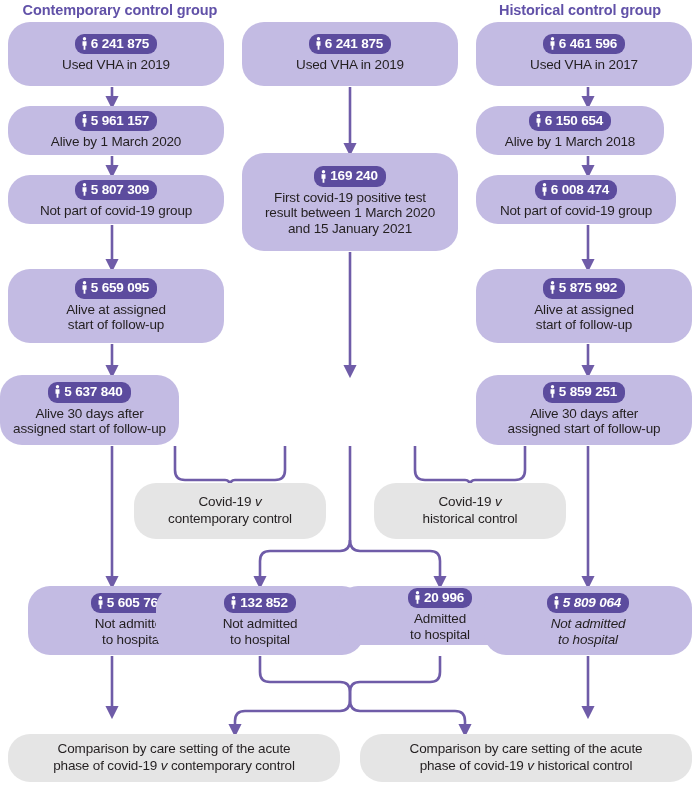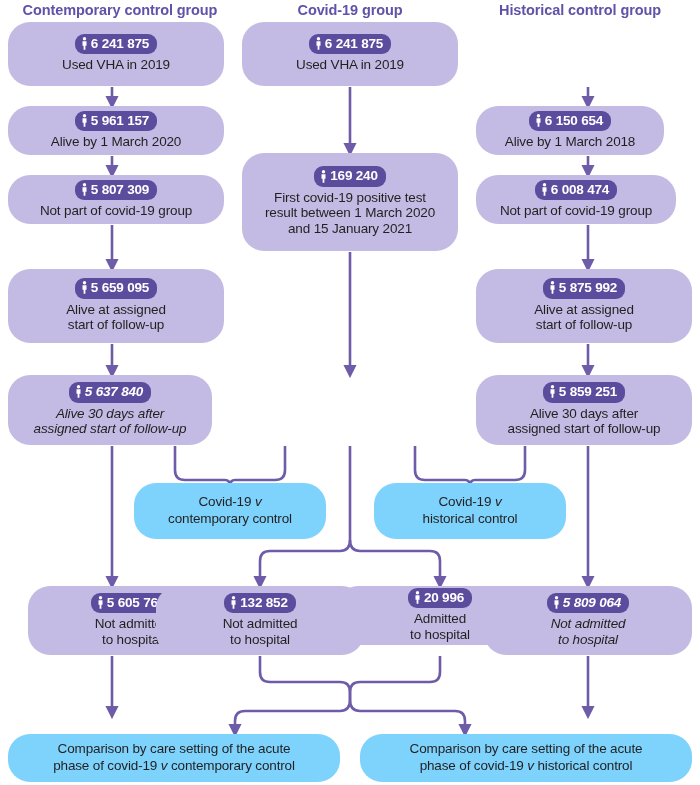--- a/index.html
+++ b/index.html
@@ -40,21 +40,21 @@
     background: #c3bbe3;
     border-radius: 22px;
     display: flex;
     flex-direction: column;
     align-items: center;
     justify-content: center;
     padding: 7px 6px 8px 6px;
     color: #231f20;
   }
   .node.gray {
-    background: #7dd3fc;
+    background: #e5e5e5;
   }
   .badge {
     display: inline-flex;
     align-items: center;
     background: #5c4c9e;
     color: #ffffff;
     border-radius: 9px;
     font-size: 13.5px;
     font-weight: bold;
     line-height: 1;
@@ -126,21 +126,20 @@
       <path d="M 350 540 Q 350 551 360 551 L 430 551 Q 440 551 440 561 L 440 584" marker-end="url(#arrow)"></path>
 
       <path d="M 260 656 L 260 672 Q 260 682 270 682 L 340 682 Q 350 682 350 692 L 350 700"></path>
       <path d="M 440 656 L 440 672 Q 440 682 430 682 L 360 682 Q 350 682 350 692 L 350 700"></path>
       <path d="M 350 700 Q 350 711 340 711 L 245 711 Q 235 711 235 721 L 235 732" marker-end="url(#arrow)"></path>
       <path d="M 350 700 Q 350 711 360 711 L 455 711 Q 465 711 465 721 L 465 732" marker-end="url(#arrow)"></path>
     </g>
   </svg>
 
   <div class="col-header" style="left:0px; top:2px; width:240px;">Contemporary control group</div>
-  <div class="col-header" style="left:230px; top:2px; width:240px;">Covid-19 group</div>
   <div class="col-header" style="left:460px; top:2px; width:240px;">Historical control group</div>
 
   <div class="node" style="left:8px; top:22px; width:216px; height:64px;">
     <span class="badge">
       <svg class="person-icon" viewBox="0 0 7 13">
         <circle cx="3.5" cy="1.8" r="1.7" fill="#ffffff"></circle>
         <path d="M1.5 4.2 h4 v4.6 h-1.1 v4.0 h-1.8 v-4.0 h-1.1 z" fill="#ffffff"></path>
       </svg>
       <span>6 241 875</span>
     </span>
@@ -174,21 +173,21 @@
       <svg class="person-icon" viewBox="0 0 7 13">
         <circle cx="3.5" cy="1.8" r="1.7" fill="#ffffff"></circle>
         <path d="M1.5 4.2 h4 v4.6 h-1.1 v4.0 h-1.8 v-4.0 h-1.1 z" fill="#ffffff"></path>
       </svg>
       <span>5 659 095</span>
     </span>
     <div class="node-label">Alive at assigned
 start of follow-up</div>
   </div>
 
-  <div class="node" style="left:8px; top:375px; width:204px; height:70px;font-style:italic;">
+  <div class="node" style="left:0; top:375px; width:179px; height:70px;">
     <span class="badge">
       <svg class="person-icon" viewBox="0 0 7 13">
         <circle cx="3.5" cy="1.8" r="1.7" fill="#ffffff"></circle>
         <path d="M1.5 4.2 h4 v4.6 h-1.1 v4.0 h-1.8 v-4.0 h-1.1 z" fill="#ffffff"></path>
       </svg>
       <span>5 637 840</span>
     </span>
     <div class="node-label">Alive 30 days after
 assigned start of follow-up</div>
   </div>
@@ -247,20 +246,30 @@
       <svg class="person-icon" viewBox="0 0 7 13">
         <circle cx="3.5" cy="1.8" r="1.7" fill="#ffffff"></circle>
         <path d="M1.5 4.2 h4 v4.6 h-1.1 v4.0 h-1.8 v-4.0 h-1.1 z" fill="#ffffff"></path>
       </svg>
       <span>20 996</span>
     </span>
     <div class="node-label">Admitted
 to hospital</div>
   </div>
 
+  <div class="node" style="left:476px; top:22px; width:216px; height:64px;">
+    <span class="badge">
+      <svg class="person-icon" viewBox="0 0 7 13">
+        <circle cx="3.5" cy="1.8" r="1.7" fill="#ffffff"></circle>
+        <path d="M1.5 4.2 h4 v4.6 h-1.1 v4.0 h-1.8 v-4.0 h-1.1 z" fill="#ffffff"></path>
+      </svg>
+      <span>6 461 596</span>
+    </span>
+    <div class="node-label">Used VHA in 2017</div>
+  </div>
 
   <div class="node" style="left:476px; top:106px; width:188px; height:49px;">
     <span class="badge">
       <svg class="person-icon" viewBox="0 0 7 13">
         <circle cx="3.5" cy="1.8" r="1.7" fill="#ffffff"></circle>
         <path d="M1.5 4.2 h4 v4.6 h-1.1 v4.0 h-1.8 v-4.0 h-1.1 z" fill="#ffffff"></path>
       </svg>
       <span>6 150 654</span>
     </span>
     <div class="node-label">Alive by 1 March 2018</div>

